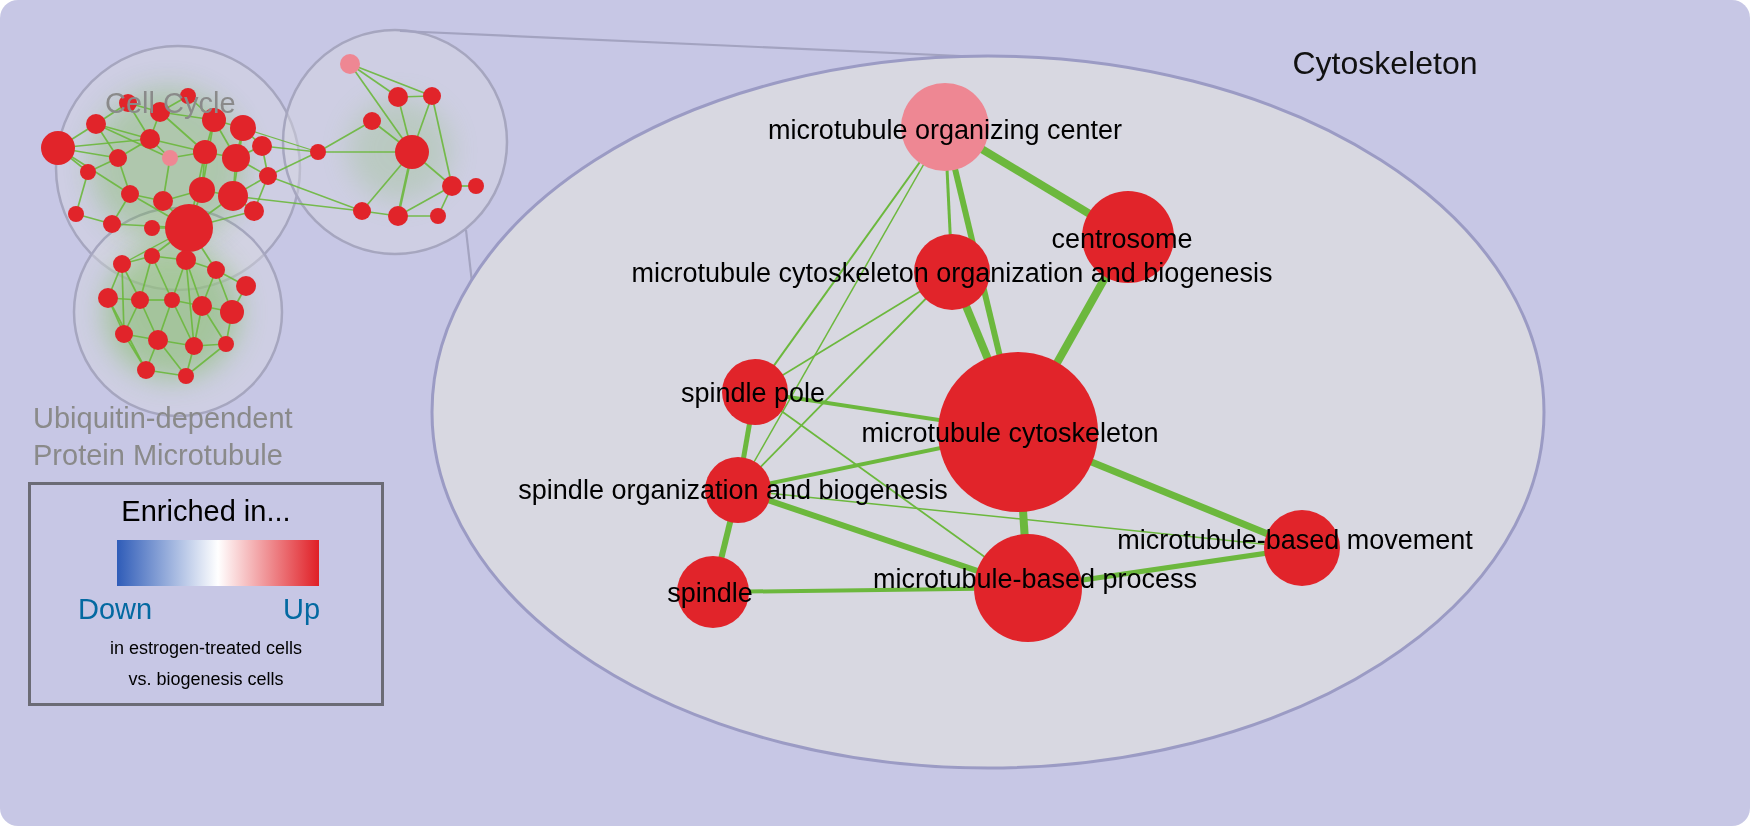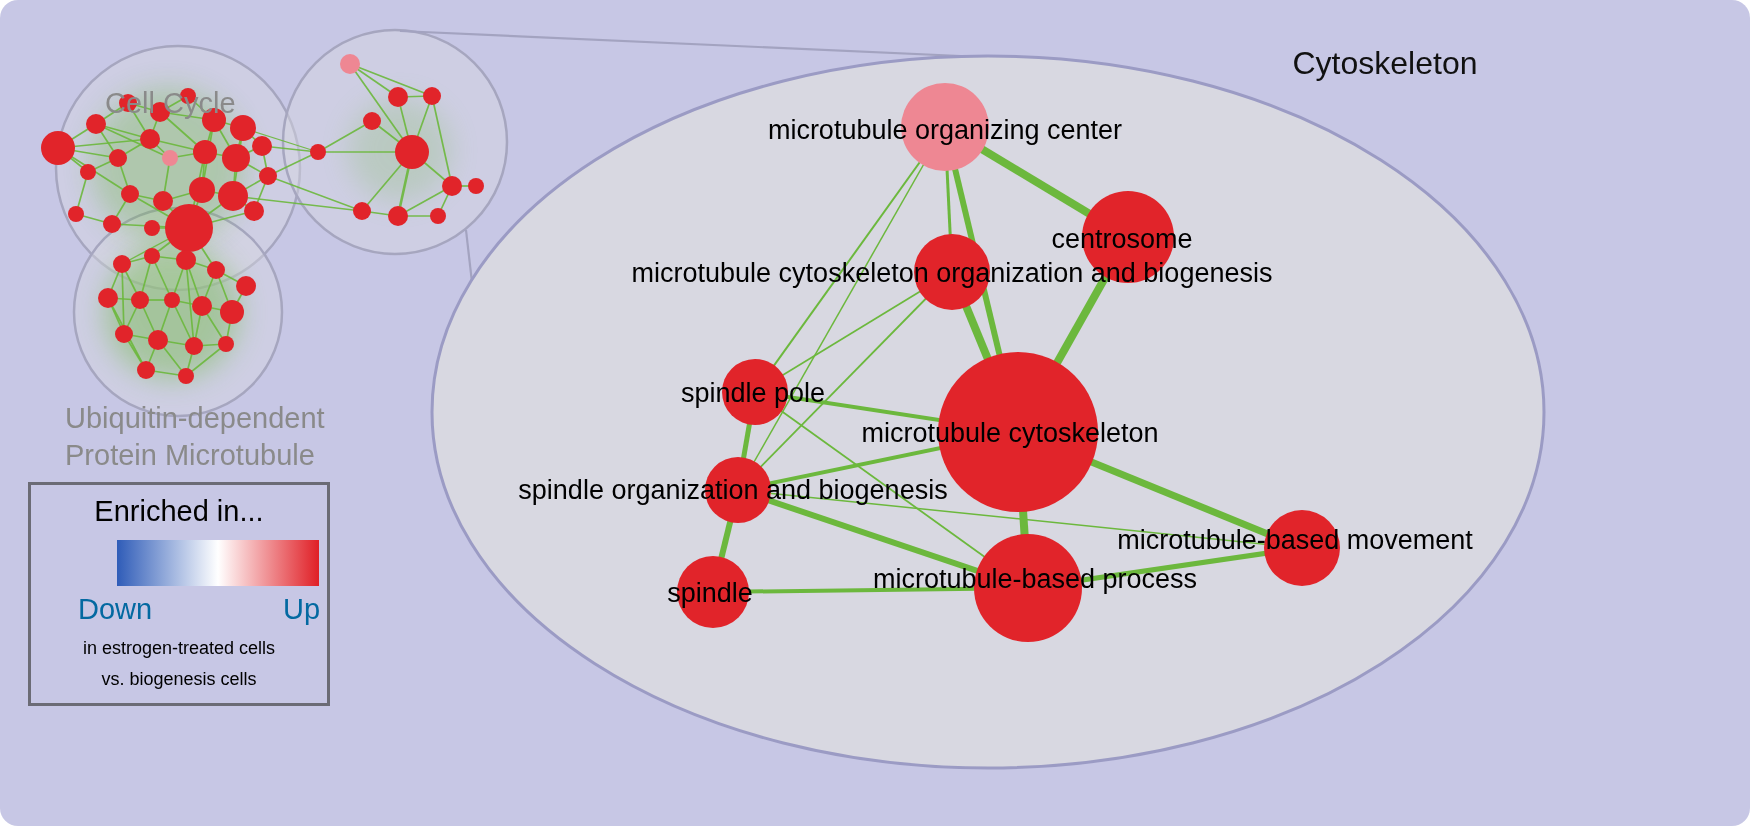--- a/index.html
+++ b/index.html
@@ -4,21 +4,21 @@
 <style>
   html,body{margin:0;padding:0;background:#ffffff;}
   body{width:1750px;height:826px;font-family:"Liberation Sans",sans-serif;}
   .canvas{position:relative;width:1750px;height:826px;background:#c7c7e5;border-radius:18px;overflow:hidden;}
   .canvas svg{position:absolute;left:0;top:0;}
   svg text{font-family:"Liberation Sans",sans-serif;}
   .overlay{position:absolute;white-space:nowrap;}
   .cluster-label{color:#8a8a8a;font-size:29px;}
   .ub-label{color:#8a8a8a;font-size:29px;line-height:37px;white-space:normal;}
   .main-title{color:#111111;font-size:32px;line-height:39px;text-align:center;width:260px;white-space:normal;}
-  .legend-box{position:absolute;left:28px;top:482px;width:302px;height:224px;border:3px solid #6b6b75;box-sizing:border-box;}
+  .legend-box{position:absolute;left:28px;top:482px;width:356px;height:224px;border:3px solid #6b6b75;box-sizing:border-box;}
   .legend-title{position:absolute;top:10px;left:0;width:100%;text-align:center;font-size:29px;color:#000;}
   .legend-bar{position:absolute;left:86px;top:55px;width:202px;height:46px;}
   .legend-end{position:absolute;top:108px;font-size:29px;color:#0369a1;}
   .legend-small{position:absolute;left:0;width:100%;text-align:center;font-size:18px;color:#000;}
 </style>
 </head>
 <body>
 
 <div class="canvas" style="background: rgb(199, 199, 229);">
 
@@ -258,21 +258,21 @@
         <text x="1010" y="442" text-anchor="middle" font-size="27" fill="#000000">microtubule cytoskeleton</text>
         <text x="733" y="499" text-anchor="middle" font-size="27" fill="#000000">spindle organization and biogenesis</text>
         <text x="710" y="602" text-anchor="middle" font-size="27" fill="#000000">spindle</text>
         <text x="1035" y="588" text-anchor="middle" font-size="27" fill="#000000">microtubule-based process</text>
         <text x="1295" y="549" text-anchor="middle" font-size="27" fill="#000000">microtubule-based movement</text>
       </g>
   </svg>
 
   <div class="overlay cluster-label" style="left: 105px; top: 47px; color: rgb(138, 138, 138); margin-top: 40px;">Cell Cycle</div>
 
-  <div class="overlay ub-label" style="left: 33px; top: 400px; width: 300px; color: rgb(138, 138, 138); margin-left: 32px;">
+  <div class="overlay ub-label" style="left: 33px; top: 400px; width: 300px; color: rgb(138, 138, 138);">
     <div>Ubiquitin-dependent</div>
     <div>Protein Microtubule</div>
   </div>
 
   <div class="overlay main-title" style="left:1255px;top:44px;">
     <div>Cytoskeleton</div>
   </div>
 
   <div class="legend-box">
     <div class="legend-title">Enriched in...</div>

